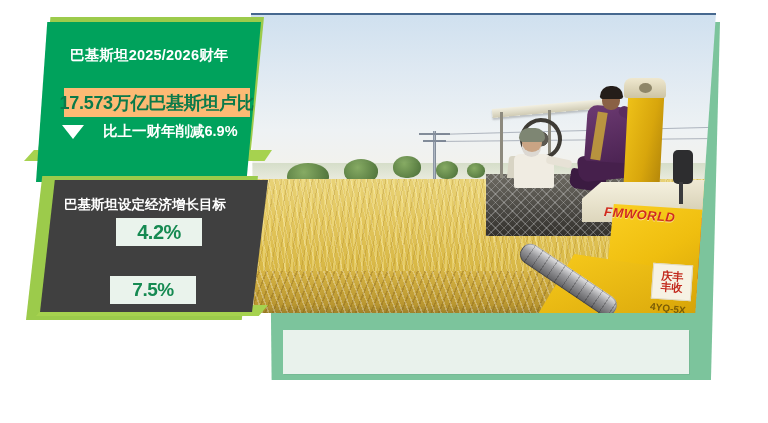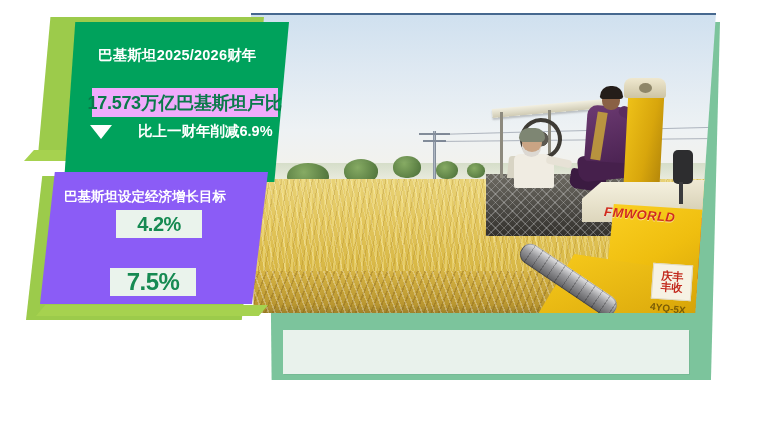--- a/index.html
+++ b/index.html
@@ -251,80 +251,80 @@
     position:absolute;left:38px;top:17px;width:226px;height:138px;
     background:#9ccb4b;
     clip-path:polygon(5.5% 0, 100% 0, 94% 100%, 0 100%);
   }
   .panel1-strip{
     position:absolute;left:24px;top:150px;width:248px;height:11px;
     background:#a6d24f;
     clip-path:polygon(4% 0, 100% 0, 97% 100%, 0 100%);
   }
   .panel1{
-    position:absolute;left:64px;top:22px;width:225px;height:160px;
+    position:absolute;left:36px;top:22px;width:225px;height:160px;
     background:#00a25c;
     clip-path:polygon(5% 0, 100% 0, 93.5% 100%, 0 100%);
     color:#ffffff;
   }
   .p1-title{
     position:absolute;left:34px;top:22px;width:182px;
     font-size:14.5px;line-height:22px;font-weight:bold;letter-spacing:.2px;
   }
   .p1-value-box{
     position:absolute;left:28px;top:66px;width:186px;height:29px;
-    background:#f0abfc;color:#0a7a4a;
+    background:#fdba74;color:#0a7a4a;
     display:flex;align-items:center;justify-content:center;
   }
   .p1-value{
     font-size:18px;font-weight:bold;letter-spacing:-.3px;white-space:nowrap;
   }
   .p1-delta{
-    position:absolute;left:26px;top:100px;display:flex;align-items:center;gap:26px;
+    position:absolute;left:26px;top:100px;display:flex;align-items:center;gap:19px;
   }
   .tri-down{
     width:0;height:0;border-left:11px solid transparent;border-right:11px solid transparent;
     border-top:14px solid #ffffff;
   }
   .p1-delta-text{font-size:14.5px;font-weight:bold;color:#fff;white-space:nowrap;}
 
   .panel2-shadow{
     position:absolute;left:26px;top:176px;width:232px;height:144px;
     background:#9ccb4b;
     clip-path:polygon(7% 0, 100% 0, 93% 100%, 0 100%);
   }
   .panel2-strip{
     position:absolute;left:36px;top:305px;width:232px;height:11px;
     background:#a6d24f;
     clip-path:polygon(4% 0, 100% 0, 96% 100%, 0 100%);
   }
   .panel2{
-    position:absolute;left:40px;top:172px;width:228px;height:132px;
-    background:#8b5cf6;
+    position:absolute;left:40px;top:180px;width:228px;height:132px;
+    background:#404040;
     clip-path:polygon(6.5% 0, 100% 0, 93% 100%, 0 100%);
     color:#ffffff;
   }
   .p2-label1{
     position:absolute;left:24px;top:16px;font-size:13.5px;font-weight:bold;white-space:nowrap;
   }
   .p2-box1{
     position:absolute;left:76px;top:38px;width:86px;height:28px;
     background:#eaf3ec;color:#168a52;
     display:flex;align-items:center;justify-content:center;
   }
   .p2-box1 span{font-size:20px;font-weight:bold;letter-spacing:-.5px;}
   .p2-label2{
     position:absolute;left:24px;top:76px;font-size:13.5px;font-weight:bold;white-space:nowrap;
   }
   .p2-box2{
     position:absolute;left:70px;top:96px;width:86px;height:28px;
     background:#eaf3ec;color:#168a52;
     display:flex;align-items:center;justify-content:center;
   }
-  .p2-box2 span{font-size:24px;font-weight:bold;letter-spacing:-.5px;}
+  .p2-box2 span{font-size:19px;font-weight:bold;letter-spacing:-.5px;}
 </style>
 </head>
 <body>
 
 <div class="stage">
 
   <div class="photo-backing"></div>
 
   <div class="photo-wrap">
     <div class="sky"></div>

